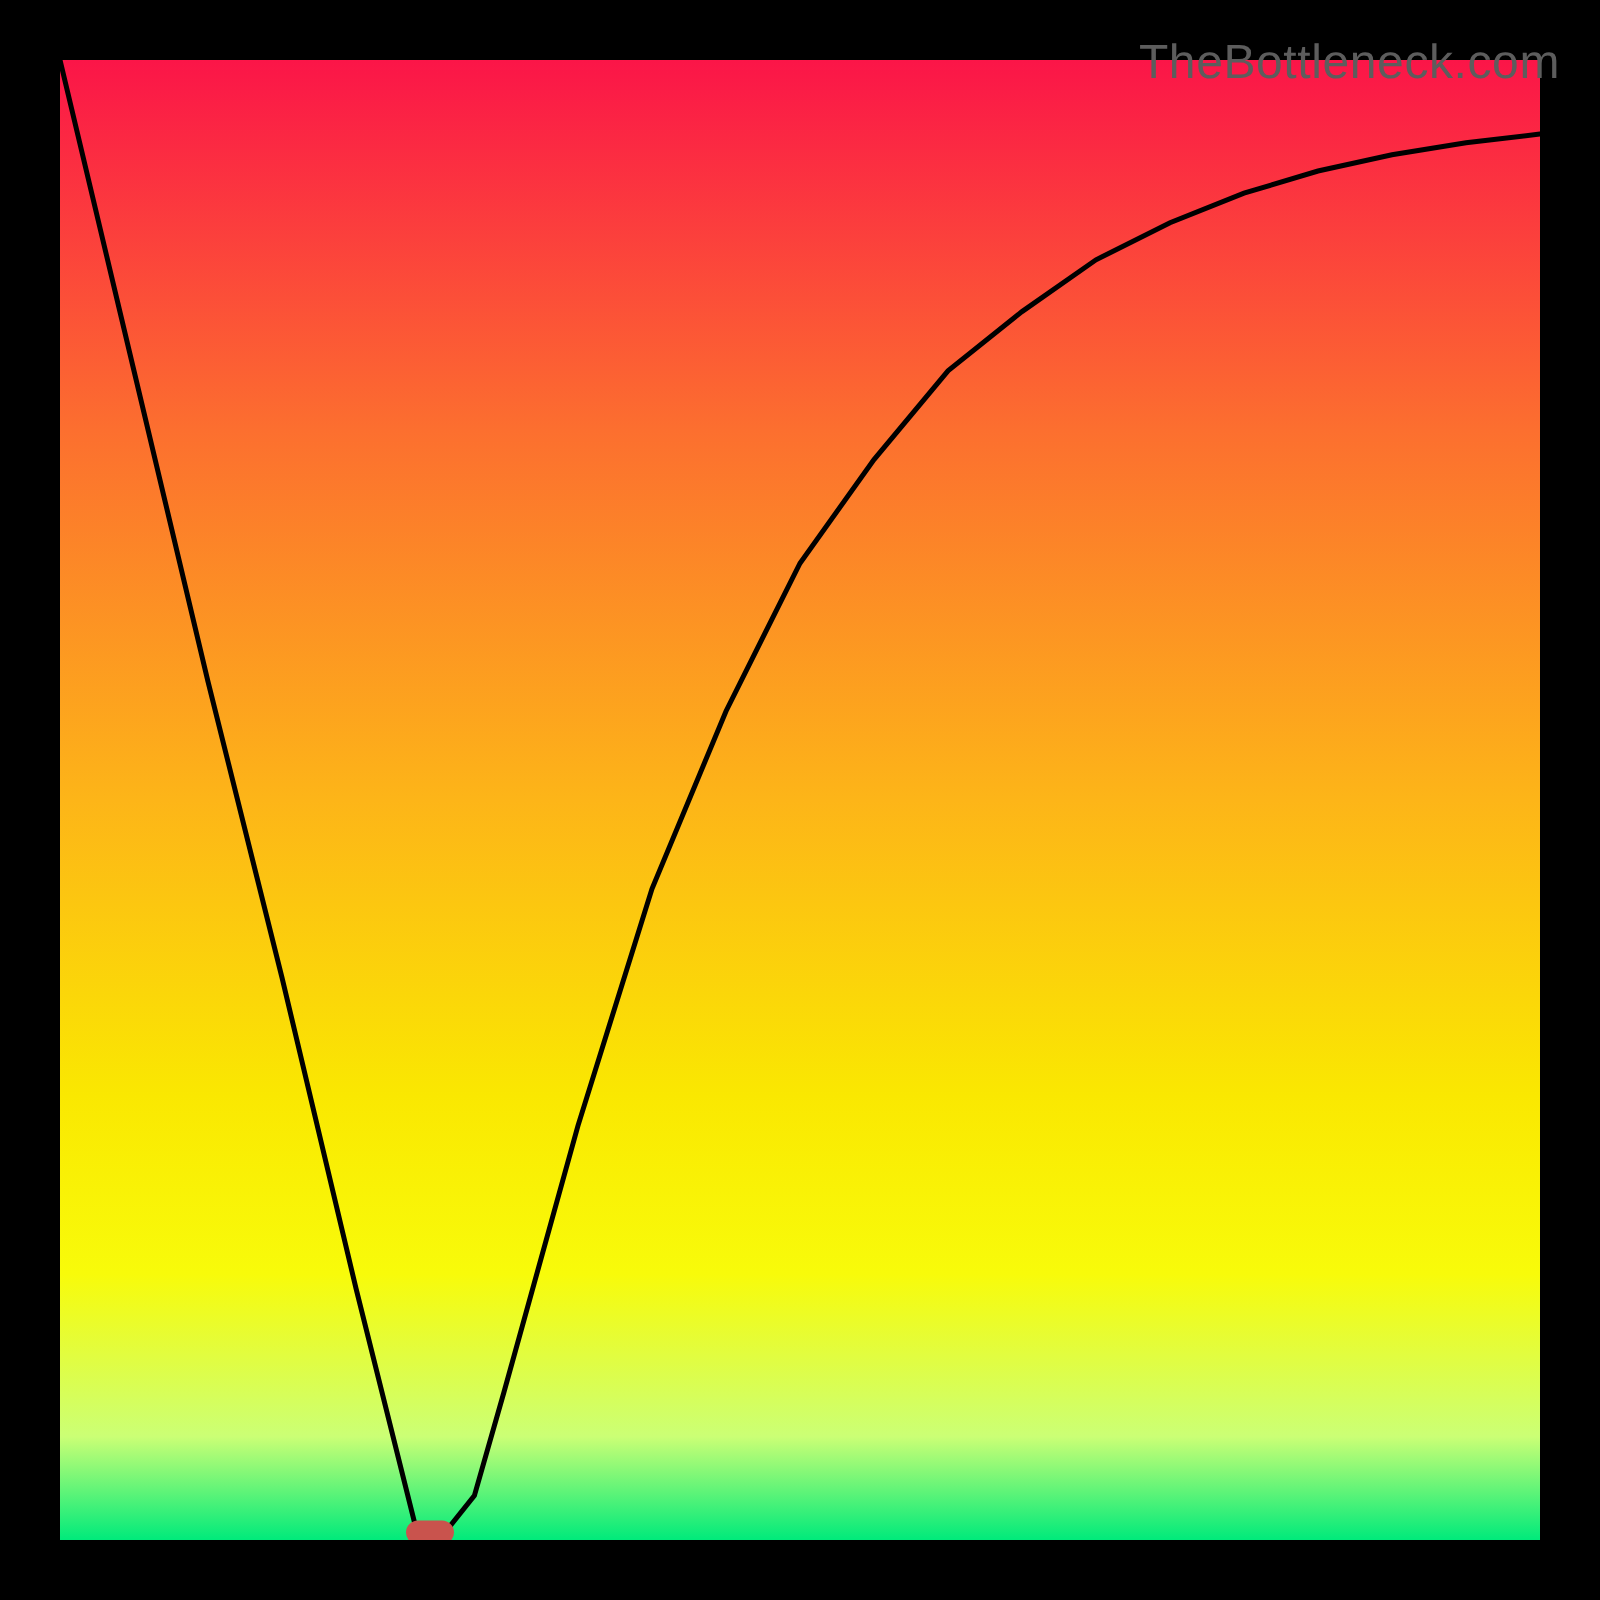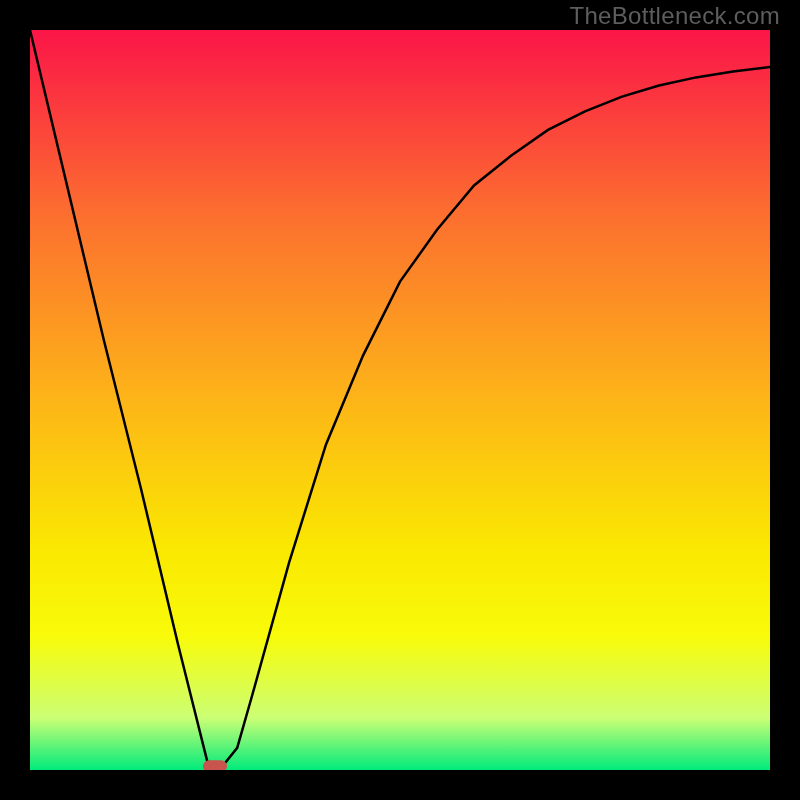--- a/index.html
+++ b/index.html
@@ -12,21 +12,21 @@
     overflow: hidden;
   }
   .frame {
     position: relative;
     width: 800px;
     height: 800px;
     background: #000;
   }
   .watermark {
     position: absolute;
-    top: 2px;
+    top: 18px;
     right: 20px;
     color: #5d5d5d;
     font-size: 24px;
     font-weight: 400;
     letter-spacing: 0.3px;
     z-index: 10;
   }
   .plot-area {
     position: absolute;
     left: 30px;

